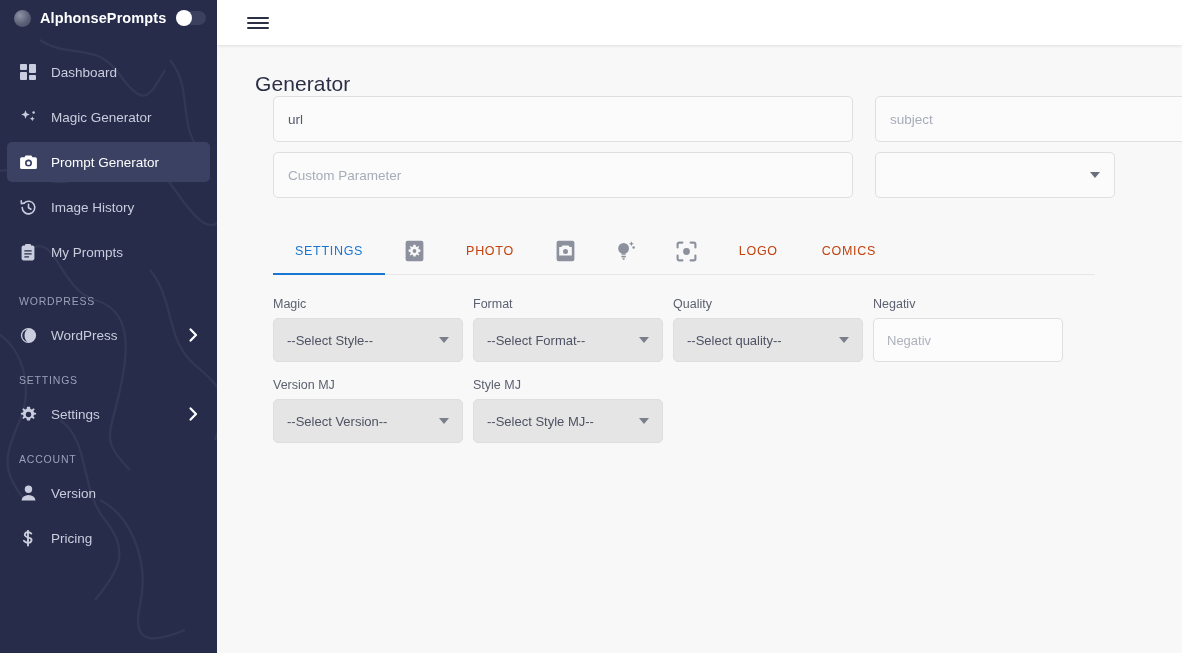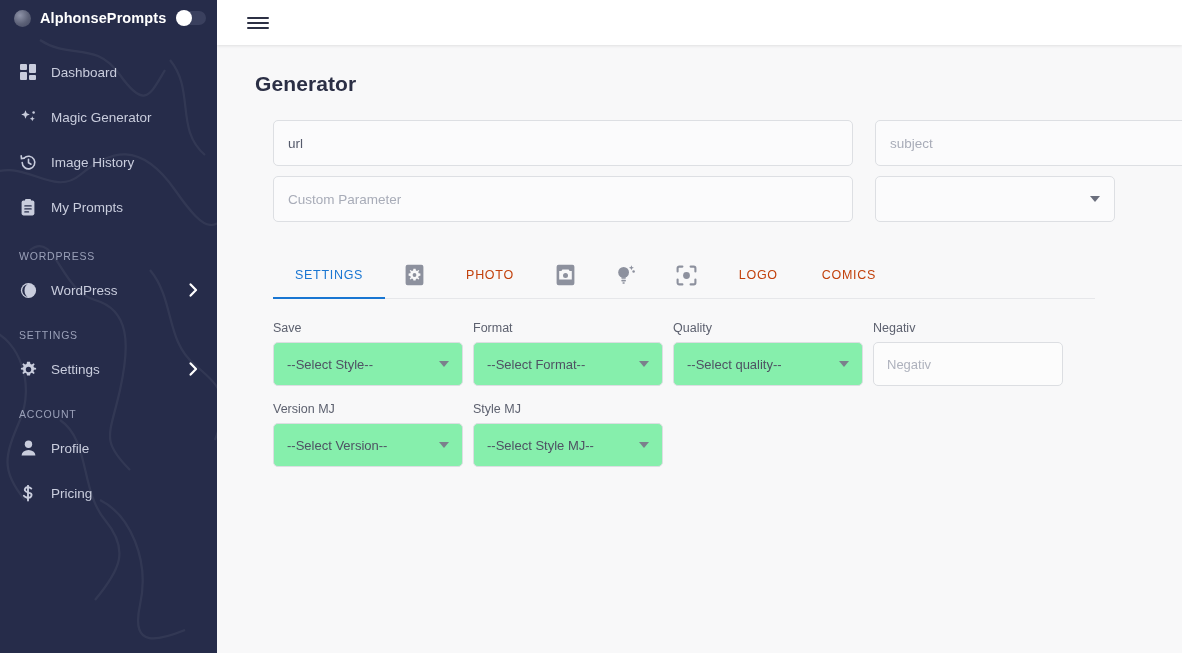--- a/index.html
+++ b/index.html
@@ -77,22 +77,22 @@
     height: 45px; background: #ffffff;
     display: flex; align-items: center; padding-left: 30px;
     box-shadow: 0 1px 3px rgba(0,0,0,.10);
     position: relative; z-index: 5;
   }
   .burger { width: 22px; height: 16px; display: flex; flex-direction: column; justify-content: space-between; cursor: pointer; padding: 2px 0; }
   .burger i { display: block; height: 2px; background: #2c3044; border-radius: 1px; }
 
   .content { padding: 27px 50px 0 38px; }
   .page-title {
-    font-size: 21px; font-weight: 700; color: #2b2f45;
-    margin-bottom: 24px; letter-spacing: .1px;
+    font-size: 21px; font-weight: 400; color: #2b2f45;
+    letter-spacing: .1px;
   }
 
   
   .form-wrap { padding-left: 18px; }
   .row { display: flex; gap: 22px; margin-bottom: 10px; }
   .col-left { width: 580px; flex: 0 0 580px; }
   .col-right { width: 240px; flex: 0 0 240px; }
 
   .field {
     width: 100%; height: 46px;
@@ -164,21 +164,21 @@
   
   .settings-panel { margin-top: 22px; padding-left: 18px; }
   .sfield-row { display: flex; gap: 10px; margin-bottom: 16px; }
   .sfield { width: 190px; flex: 0 0 190px; }
   .sfield-label {
     font-size: 12.5px; color: #5d616f; margin-bottom: 7px; display: block;
   }
   .sselect {
     width: 100%; height: 44px;
     border: 1px solid #dcdee2; border-radius: 5px;
-    background: #86efac; font-size: 13px; color: #4e5263;
+    background: #e5e5e5; font-size: 13px; color: #4e5263;
     padding: 0 13px; display: flex; align-items: center; cursor: pointer;
   }
   .sselect .caret {
     margin-left: auto;
     width: 0; height: 0;
     border-left: 5px solid transparent;
     border-right: 5px solid transparent;
     border-top: 6px solid #7b7f8c;
   }
   .sinput {
@@ -236,20 +236,30 @@
           <span class="ic">
             <svg width="17" height="17" viewBox="0 0 17 17" fill="currentColor">
               <path d="M5.5 1.2 L6.7 4.3 L9.8 5.5 L6.7 6.7 L5.5 9.8 L4.3 6.7 L1.2 5.5 L4.3 4.3 Z"></path>
               <path d="M12.3 7.2 L13 9 L14.8 9.7 L13 10.4 L12.3 12.2 L11.6 10.4 L9.8 9.7 L11.6 9 Z"></path>
               <circle cx="13.6" cy="3.6" r="1.25"></circle>
             </svg>
           </span>
           <span class="nav-label">Magic Generator</span>
         </div>
 
+        <div class="nav-item active">
+          <span class="ic">
+            <svg width="17" height="15" viewBox="0 0 17 15" fill="currentColor">
+              <path d="M5.6 0.6 L11.4 0.6 L12.5 2.2 L15.4 2.2 A1.5 1.5 0 0 1 16.9 3.7 L16.9 12.4 A1.5 1.5 0 0 1 15.4 13.9 L1.6 13.9 A1.5 1.5 0 0 1 0.1 12.4 L0.1 3.7 A1.5 1.5 0 0 1 1.6 2.2 L4.5 2.2 Z"></path>
+              <circle cx="8.5" cy="8.1" r="3.5" fill="#3b4163"></circle>
+              <circle cx="8.5" cy="8.1" r="1.9" fill="currentColor"></circle>
+            </svg>
+          </span>
+          <span class="nav-label">Prompt Generator</span>
+        </div>
 
         <div class="nav-item">
           <span class="ic">
             <svg width="17" height="17" viewBox="0 0 17 17" fill="none" stroke="currentColor" stroke-width="1.6" stroke-linecap="round">
               <path d="M2.2 8.5 a6.3 6.3 0 1 0 1.9 -4.5"></path>
               <path d="M1.2 1.8 L1.5 4.6 L4.3 4.2"></path>
               <path d="M8.5 5.2 L8.5 8.7 L11 10.2"></path>
             </svg>
           </span>
           <span class="nav-label">Image History</span>
@@ -301,21 +311,21 @@
         </div>
 
         <div class="nav-section">ACCOUNT</div>
         <div class="nav-item">
           <span class="ic">
             <svg width="15" height="16" viewBox="0 0 15 16" fill="currentColor">
               <circle cx="7.5" cy="4.3" r="3.7"></circle>
               <path d="M0.6 15.4 a6.9 5.5 0 0 1 13.8 0 Z"></path>
             </svg>
           </span>
-          <span class="nav-label">Profile</span>
+          <span class="nav-label">Version</span>
         </div>
         <div class="nav-item">
           <span class="ic">
             <svg width="12" height="17" viewBox="0 0 12 17" fill="none" stroke="currentColor" stroke-width="1.9" stroke-linecap="round">
               <path d="M9.3 3.6 C8.2 2.4 6.6 2 5.2 2.3 C3.3 2.7 2.4 4.2 3 5.5 C3.6 6.9 5.6 7.3 7.2 7.8 C9 8.3 10 9.3 9.4 10.9 C8.8 12.5 6.5 13 4.6 12.5 C3.3 12.2 2.4 11.5 1.9 10.8"></path>
               <path d="M6 0.8 L6 15.6"></path>
             </svg>
           </span>
           <span class="nav-label">Pricing</span>
         </div>
@@ -429,21 +439,21 @@
           </div>
 
         </div>
       </div>
 
       <div class="settings-panel">
 
         <div class="sfield-row">
 
           <div class="sfield">
-            <label class="sfield-label">Save</label>
+            <label class="sfield-label">Magic</label>
             <div class="sselect">
               <span>--Select Style--</span>
               <span class="caret"></span>
             </div>
           </div>
 
           <div class="sfield">
             <label class="sfield-label">Format</label>
             <div class="sselect">
               <span>--Select Format--</span>

